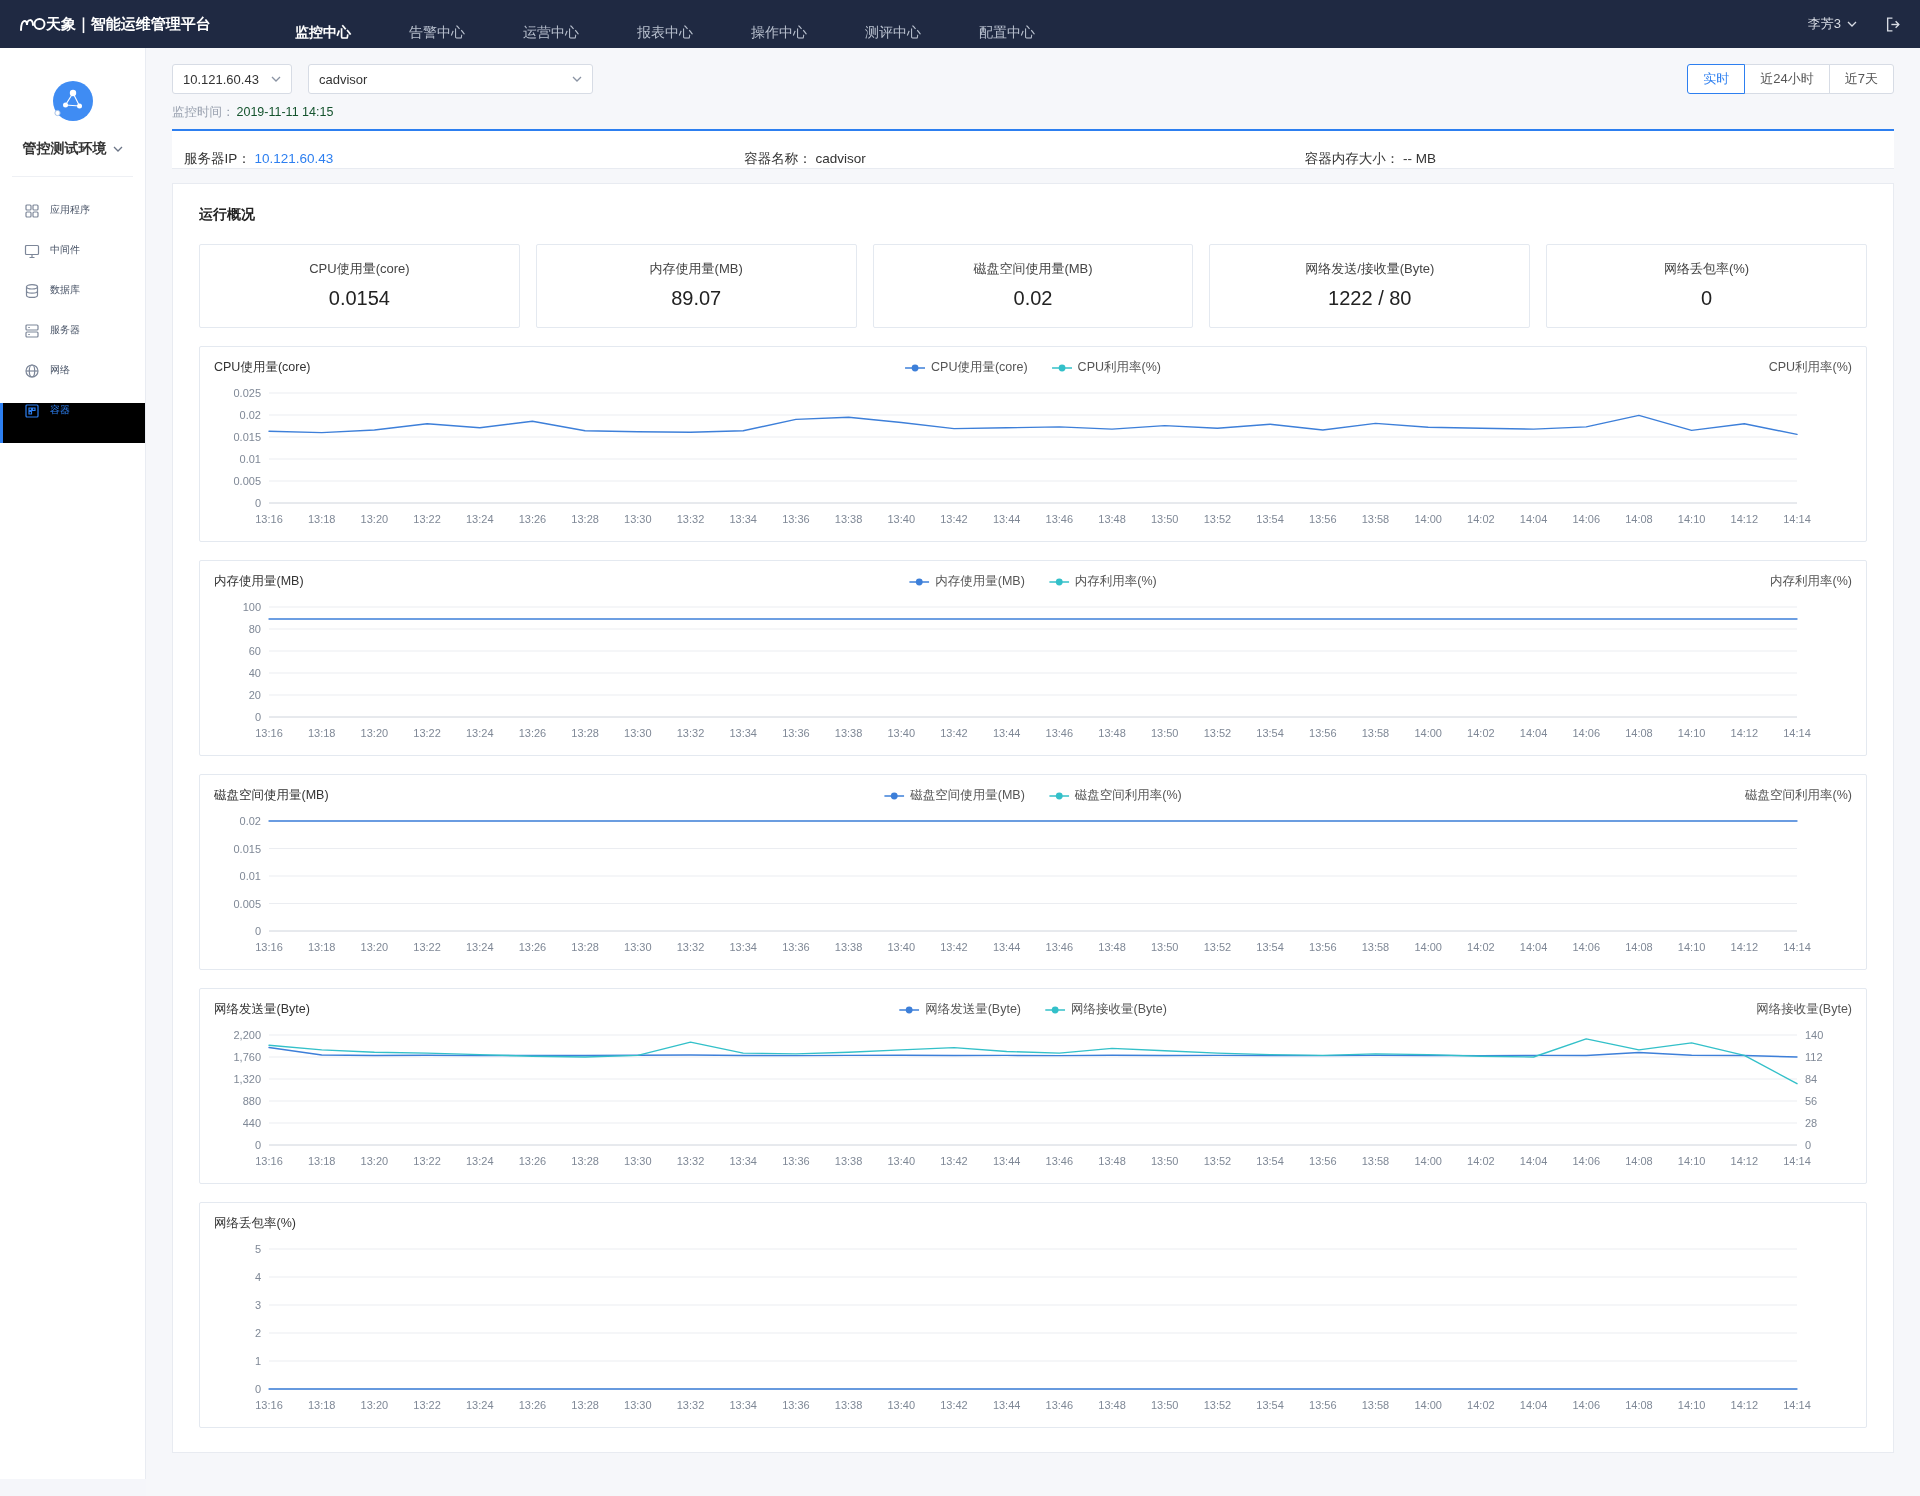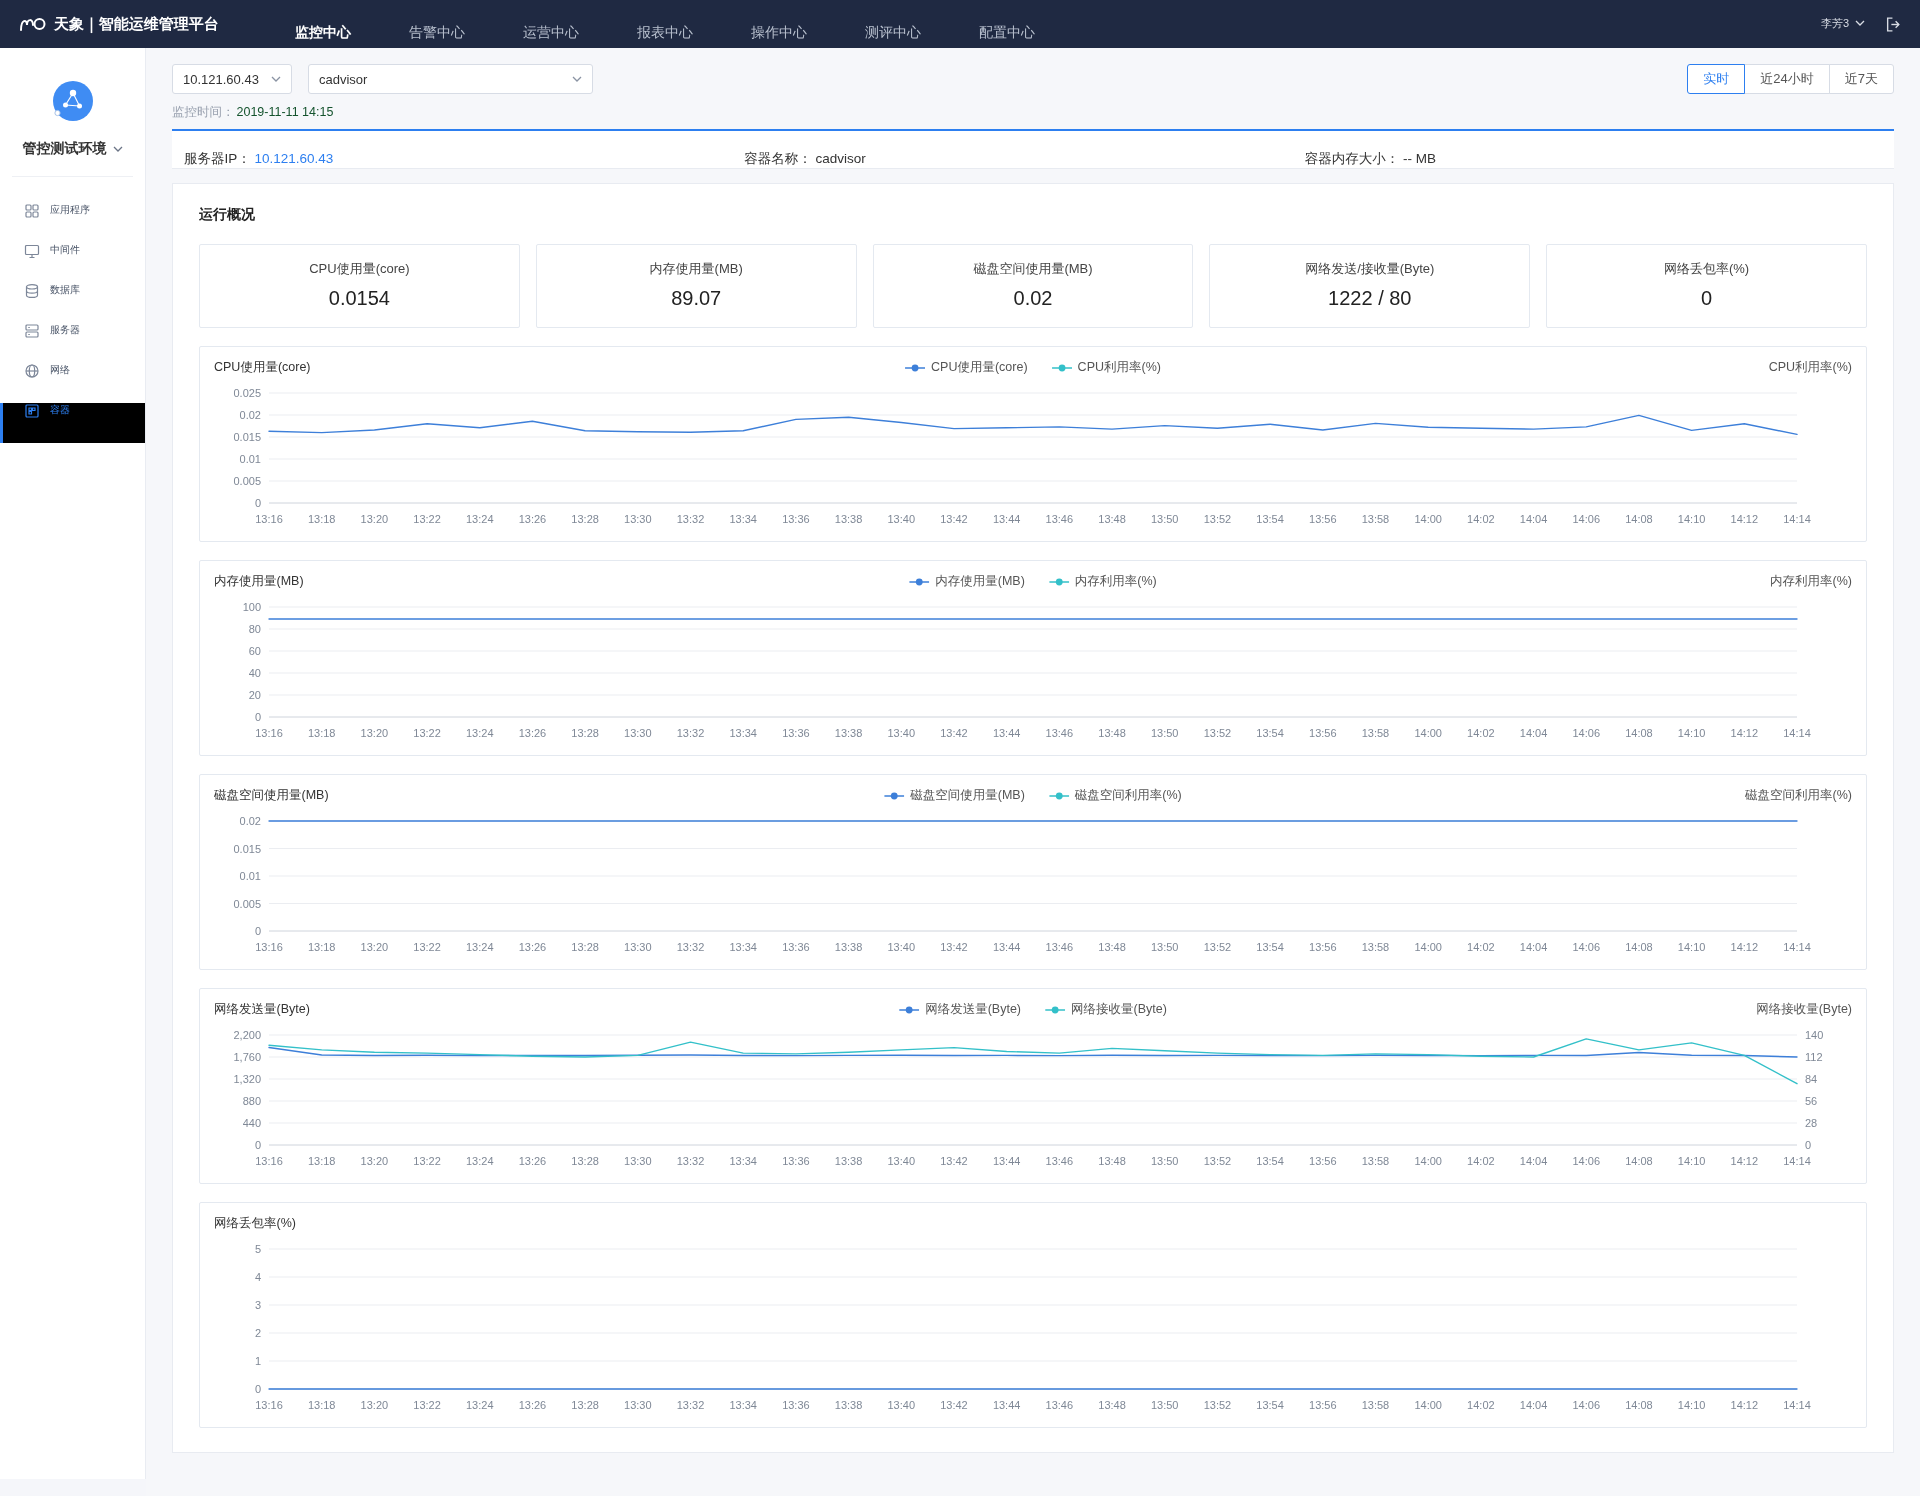--- a/index.html
+++ b/index.html
@@ -1,24 +1,24 @@
 <!DOCTYPE html>
 <html><head>
 <meta charset="utf-8">
 <style>
   * { box-sizing: border-box; margin: 0; padding: 0; }
   html,body { width:1920px; height:1496px; font-family:"Liberation Sans",sans-serif; background:#f5f6fa; overflow:hidden; }
 
   
   .topbar { position:absolute; top:0; left:0; width:1920px; height:48px; background:#1f2942; display:flex; align-items:center; padding:0 18px; z-index:20; }
-  .logo { display:flex; align-items:center; gap:8px; color:#fff; font-size:15px; font-weight:bold; width:248px; }
+  .logo { display:flex; align-items:center; gap:0; color:#fff; font-size:15px; font-weight:bold; width:248px; }
   .topnav { display:flex; height:32px; }
   .topnav-item { line-height:48px; padding:0 29px; color:#b9c1cf; font-size:14px; cursor:pointer; }
   .topnav-item.active { color:#ffffff; font-weight:bold; }
-  .topbar-right { margin-left:auto; display:flex; align-items:flex-start; gap:20px; color:#d8dce4; font-size:11px; }
+  .topbar-right { margin-left:auto; display:flex; align-items:flex-end; gap:28px; color:#d8dce4; font-size:13px; }
   .user-menu { display:flex; align-items:center; gap:6px; cursor:pointer; }
 
   
   .sidebar { position:absolute; top:48px; left:0; bottom:17px; width:146px; background:#fff; border-right:1px solid #e9ecf2; }
   .env { text-align:center; padding-top:30px; }
   .env-avatar { width:46px; height:46px; margin:0 auto; }
   .env-name { margin:16px 12px 0; padding-bottom:18px; border-bottom:1px solid #eef0f4; font-size:14px; font-weight:bold; color:#333; display:flex; align-items:center; justify-content:center; gap:6px; cursor:pointer; }
   .side-menu { margin-top:26px; }
   .side-item { display:flex; align-items:flex-start; gap:10px; height:40px; padding-left:21px; font-size:10px; color:#4a5568; cursor:pointer; border-left:3px solid transparent; }
   .side-item .side-icon { display:inline-flex; color:#7d8799; }

